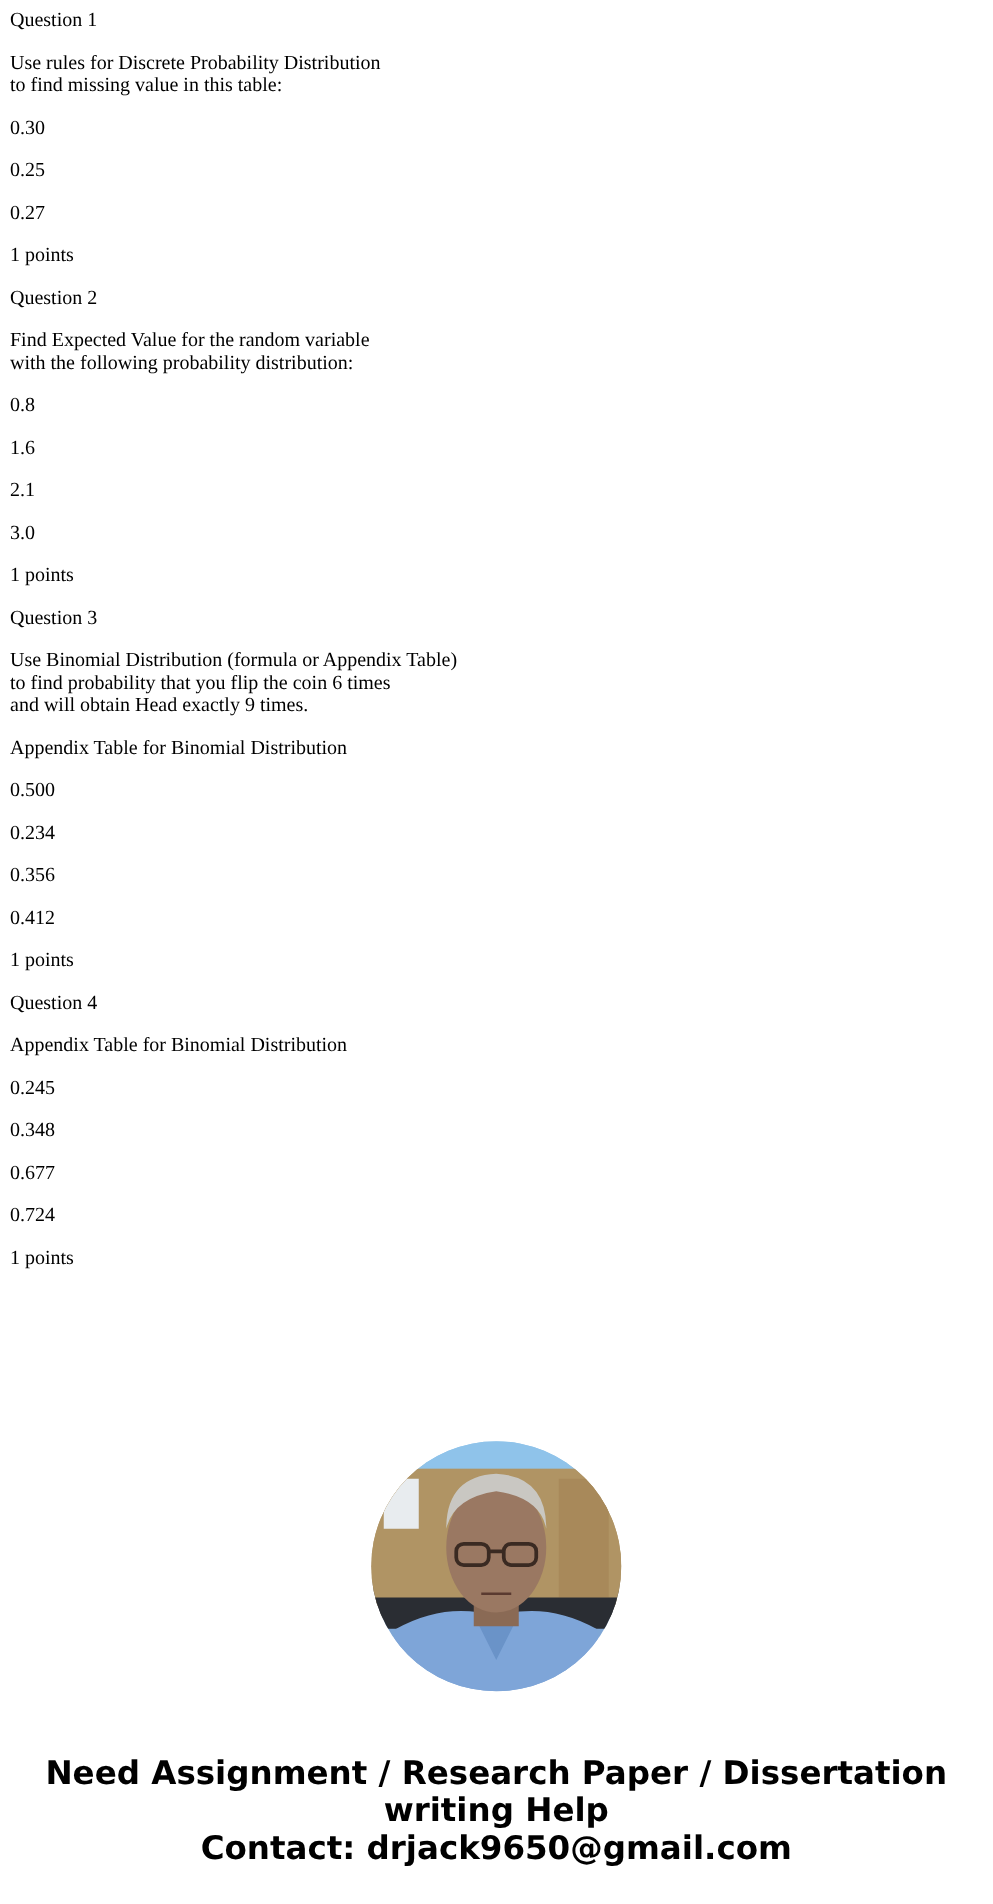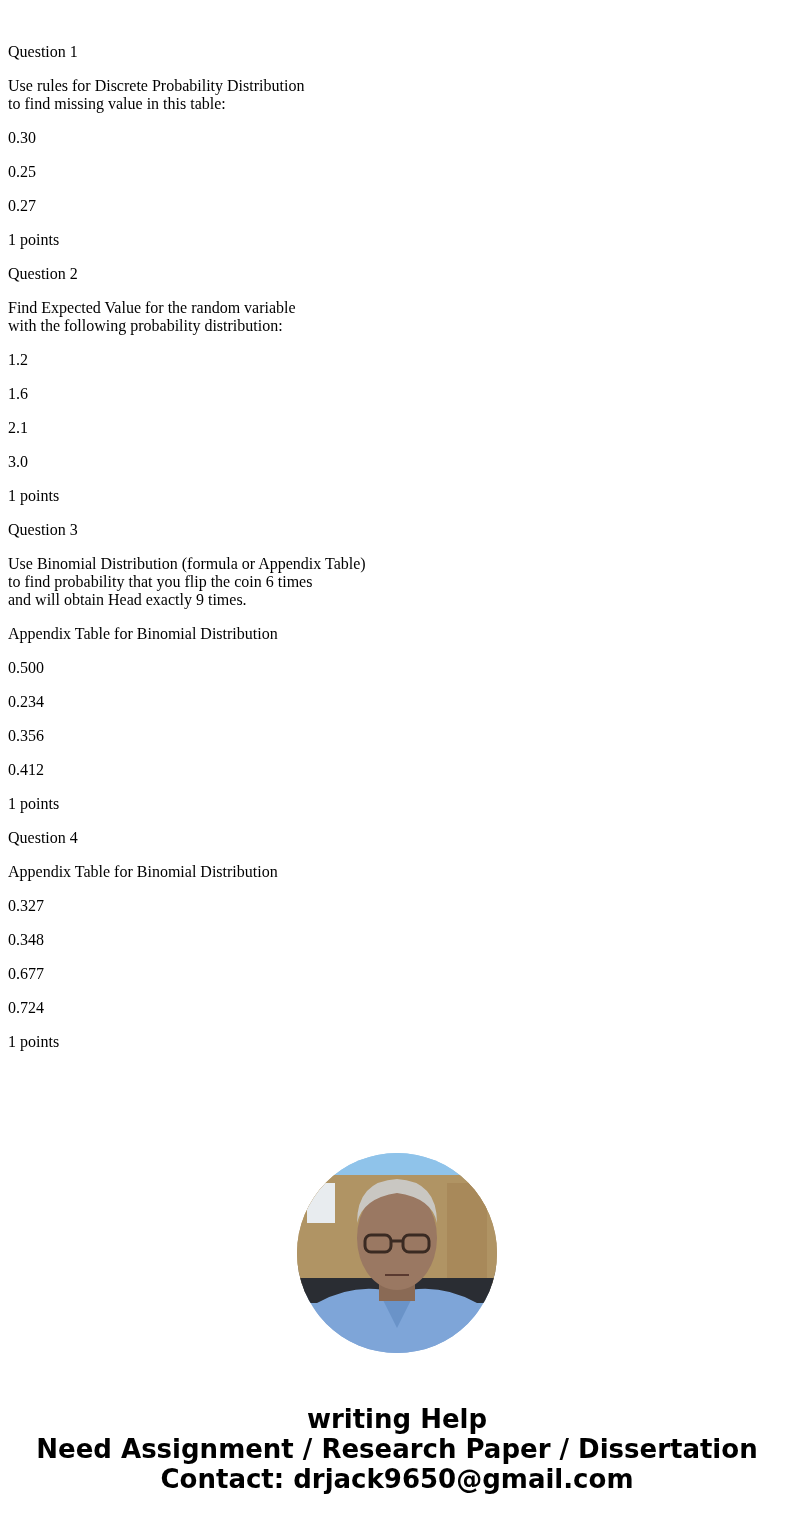--- a/index.html
+++ b/index.html
@@ -15,21 +15,20 @@
     font-size: 16px;
     line-height: 18px;
     color: #000000;
     overflow: hidden;
   }
   .content {
     position: absolute;
     left: 8px;
     top: 8px;
     width: 778px;
-    margin-top: 35px;
   }
   .block {
     margin: 0 0 16px 0;
     white-space: pre-line;
   }
   .avatar {
     position: absolute;
     left: 297px;
     top: 1153px;
     width: 200px;
@@ -65,21 +64,21 @@
     <div class="block">0.30</div>
     <div class="block">0.25</div>
     <div class="block">0.27</div>
     <div class="block">1 points</div>
   </div>
 
   <div>
     <div class="block">Question 2</div>
     <div class="block">Find Expected Value for the random variable
 with the following probability distribution:</div>
-    <div class="block">1.2</div>
+    <div class="block">0.8</div>
     <div class="block">1.6</div>
     <div class="block">2.1</div>
     <div class="block">3.0</div>
     <div class="block">1 points</div>
   </div>
 
   <div>
     <div class="block">Question 3</div>
     <div class="block">Use Binomial Distribution (formula or Appendix Table)
 to find probability that you flip the coin 6 times
@@ -88,21 +87,21 @@
     <div class="block">0.500</div>
     <div class="block">0.234</div>
     <div class="block">0.356</div>
     <div class="block">0.412</div>
     <div class="block">1 points</div>
   </div>
 
   <div>
     <div class="block">Question 4</div>
     <div class="block">Appendix Table for Binomial Distribution</div>
-    <div class="block">0.327</div>
+    <div class="block">0.245</div>
     <div class="block">0.348</div>
     <div class="block">0.677</div>
     <div class="block">0.724</div>
     <div class="block">1 points</div>
   </div>
 </div>
 
 <div class="avatar">
   <svg width="200" height="200" viewBox="0 0 200 200">
 
@@ -123,16 +122,16 @@
 
     <rect x="68" y="82" width="26" height="17" rx="6" fill="none" stroke="#3a2a22" stroke-width="3"></rect>
     <rect x="106" y="82" width="26" height="17" rx="6" fill="none" stroke="#3a2a22" stroke-width="3"></rect>
     <line x1="94" y1="88" x2="106" y2="88" stroke="#3a2a22" stroke-width="3"></line>
 
     <line x1="88" y1="122" x2="112" y2="122" stroke="#5a3a30" stroke-width="2"></line>
   </svg>
 </div>
 
 <div class="footer">
+  <div>Need Assignment / Research Paper / Dissertation</div>
   <div>writing Help</div>
-  <div>Need Assignment / Research Paper / Dissertation</div>
   <div>Contact: drjack9650@gmail.com</div>
 </div>
 
 </body></html>

